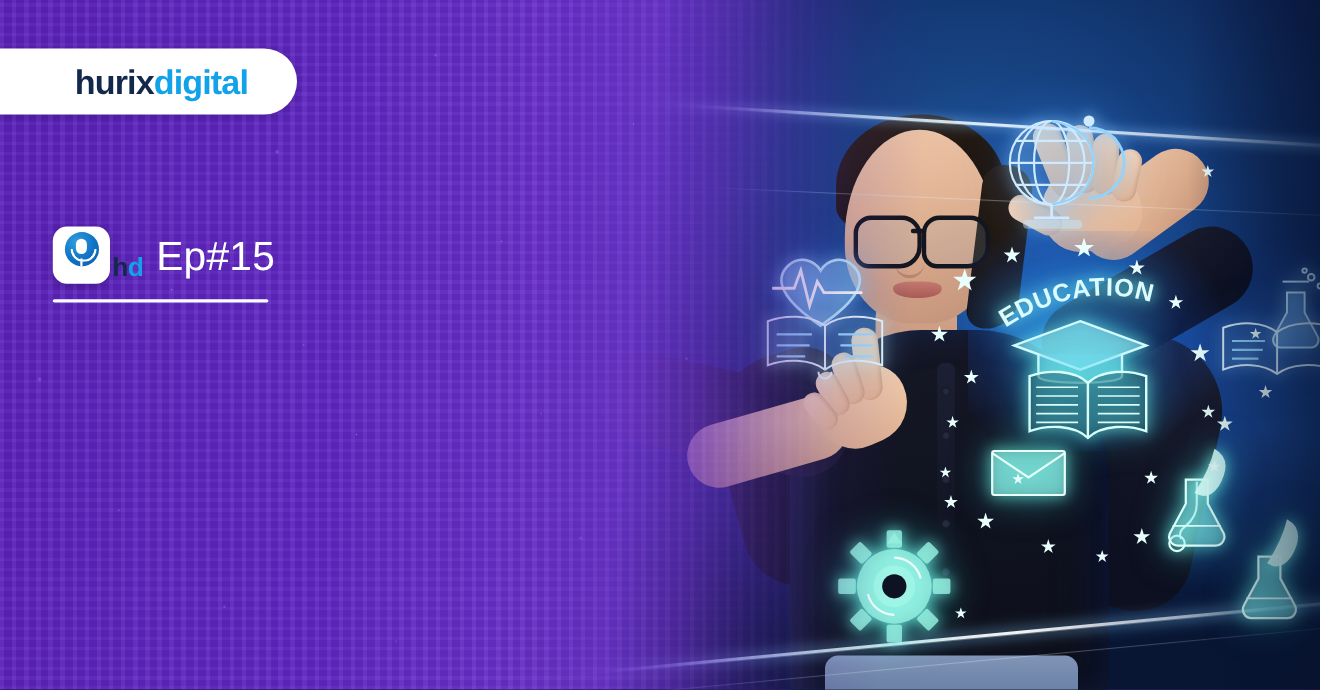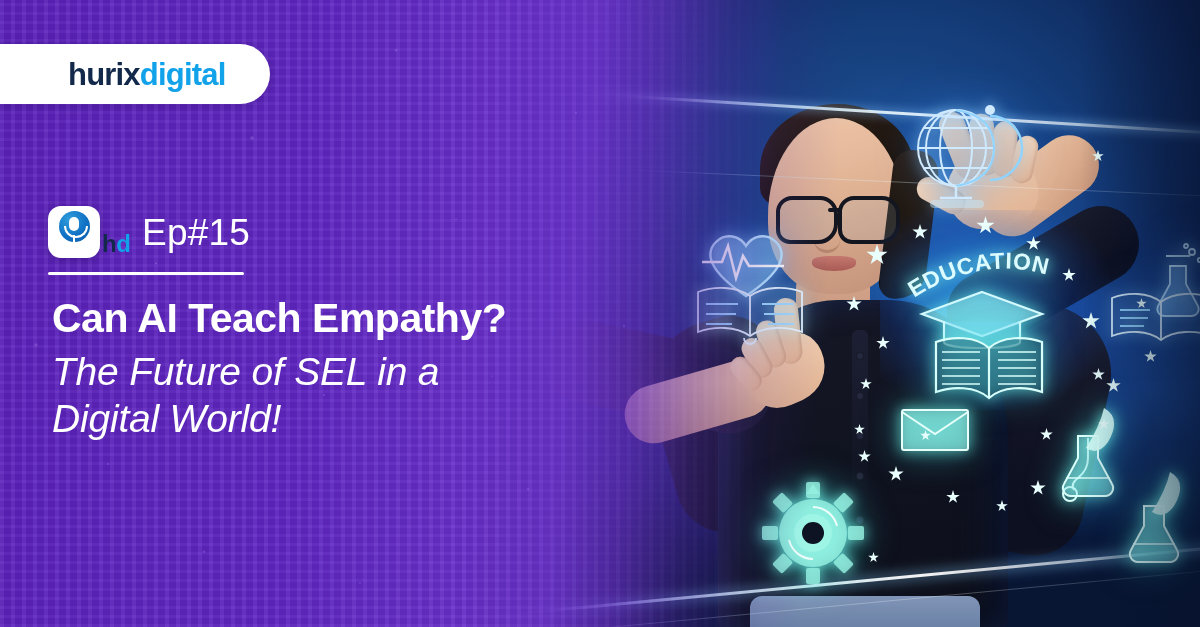--- a/index.html
+++ b/index.html
@@ -596,18 +596,14 @@
       <div class="mic-circle"></div>
       <div class="mic-body"></div>
       <div class="mic-arc"></div>
       <div class="mic-stem"></div>
       <div class="hd"><span class="h">h</span><span class="d">d</span></div>
     </div>
     <div class="ep-label">Ep#15</div>
   </div>
   <div class="ep-rule"></div>
 
-  <div class="headline">
-    <h1 class="headline-main">Can AI Teach Empathy?</h1>
-    <h2 class="headline-sub">The Future of SEL in a Digital World!</h2>
-  </div>
 
 </div>
 
 </body></html>

